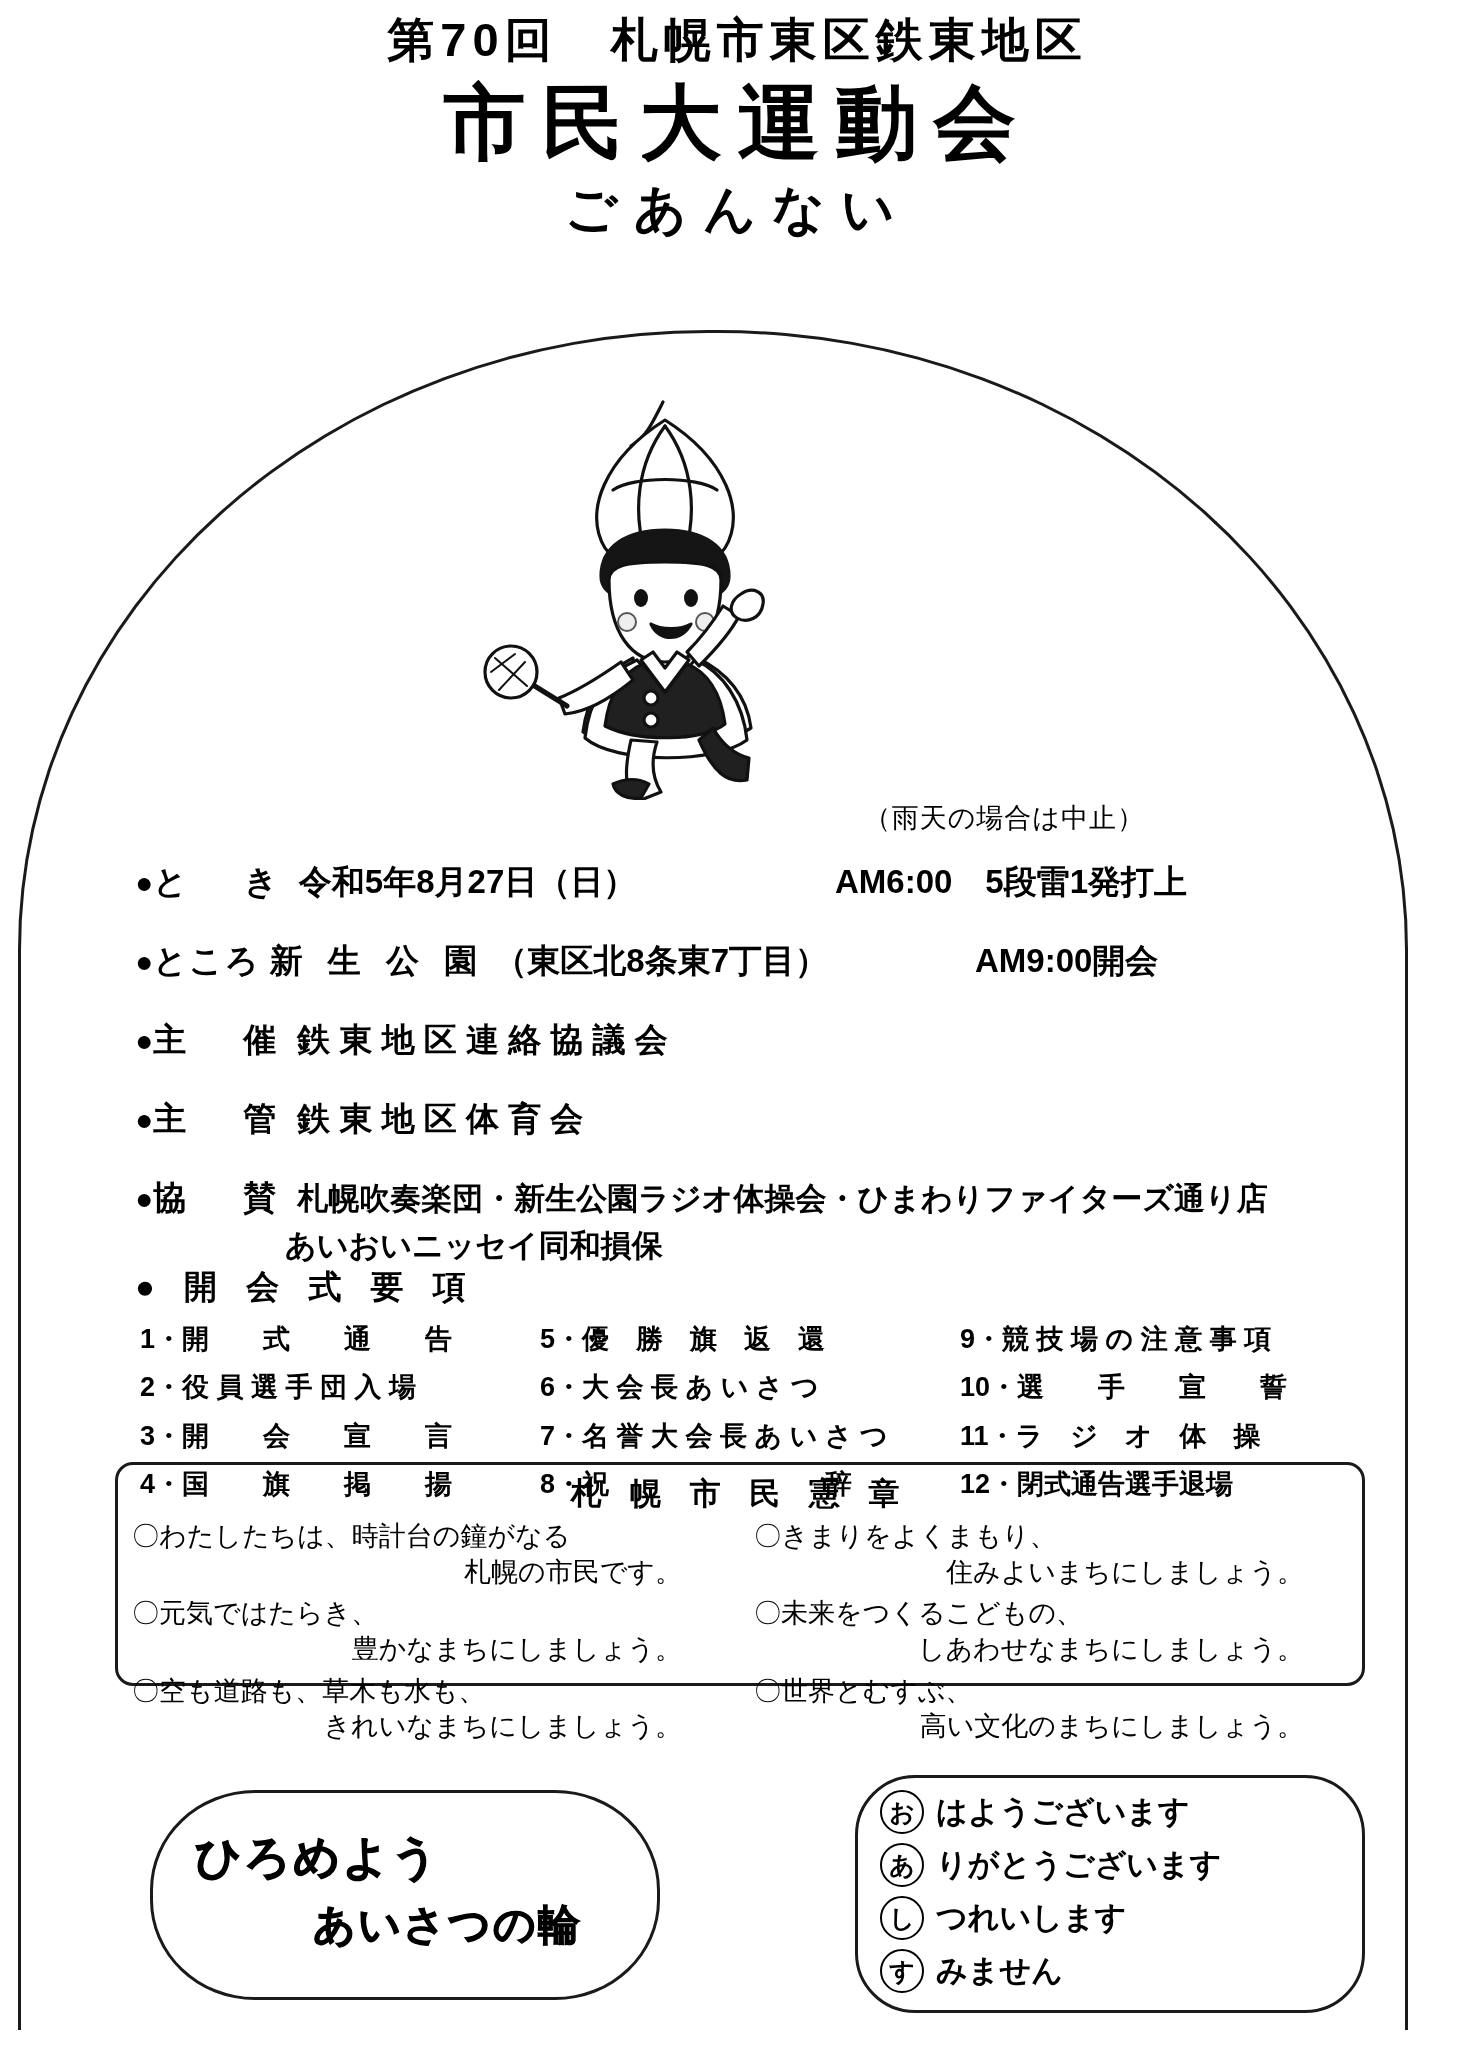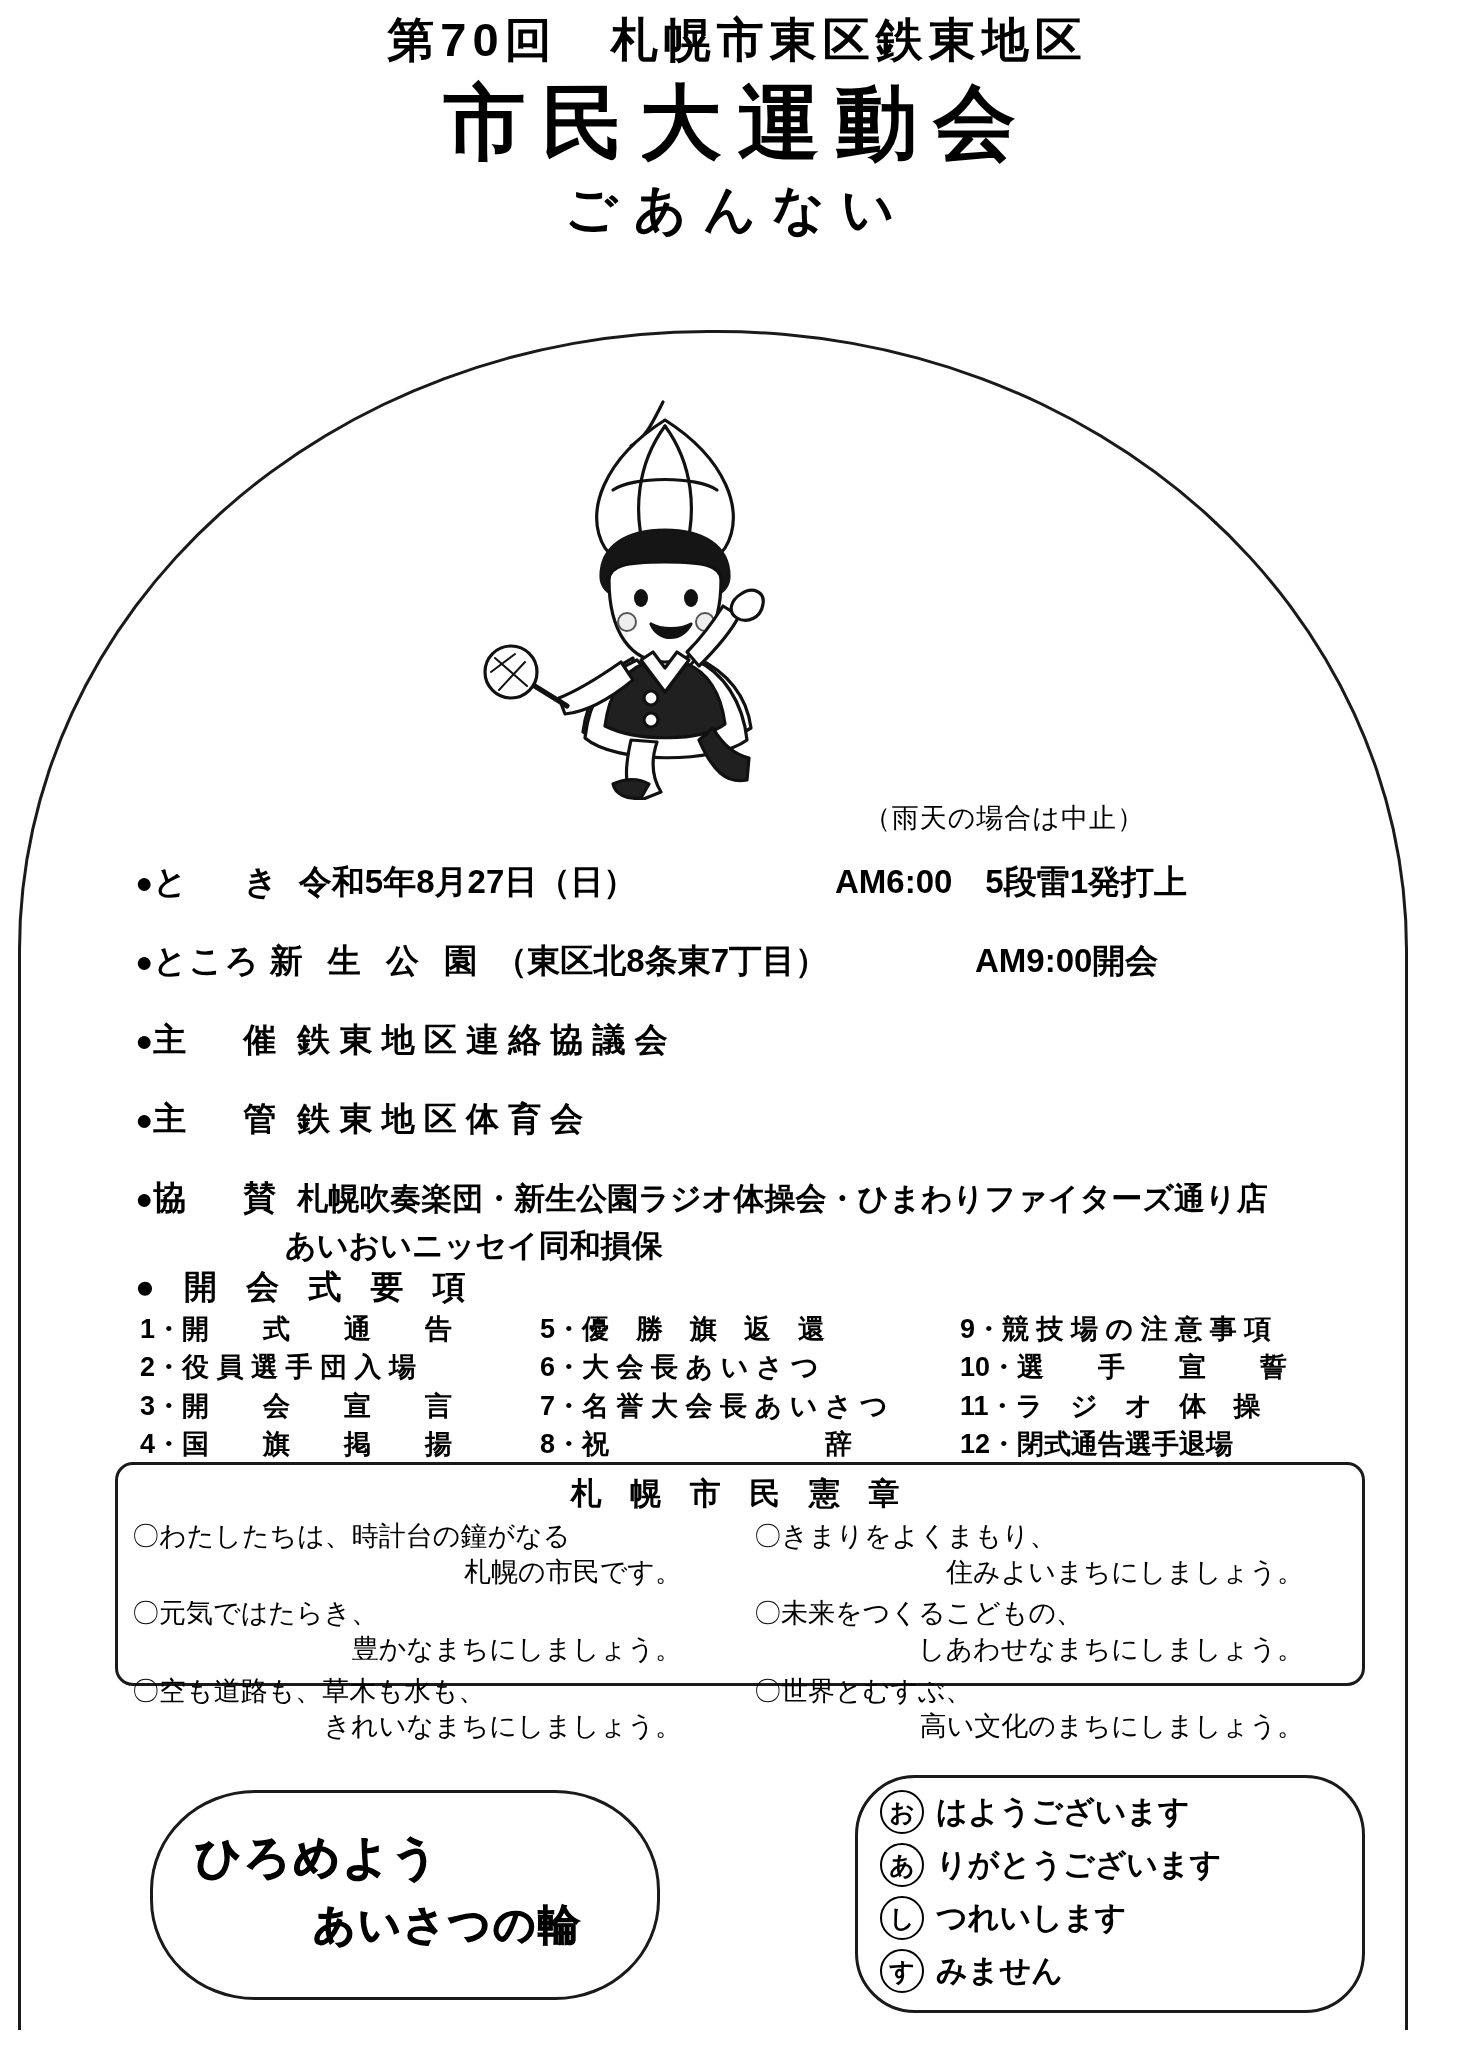--- a/index.html
+++ b/index.html
@@ -133,20 +133,21 @@
     left: 140px;
     top: 1310px;
     width: 1250px;
     font-size: 27px;
     font-weight: bold;
   }
   .prog-row {
     display: flex;
     line-height: 1.42;
     white-space: nowrap;
+    margin-top: 10px;
   }
   .prog-cell { }
   .c1 { width: 400px; }
   .c2 { width: 420px; }
   .c3 { width: 420px; }
   .num { }
 
   
   .charter {
     position: absolute;

